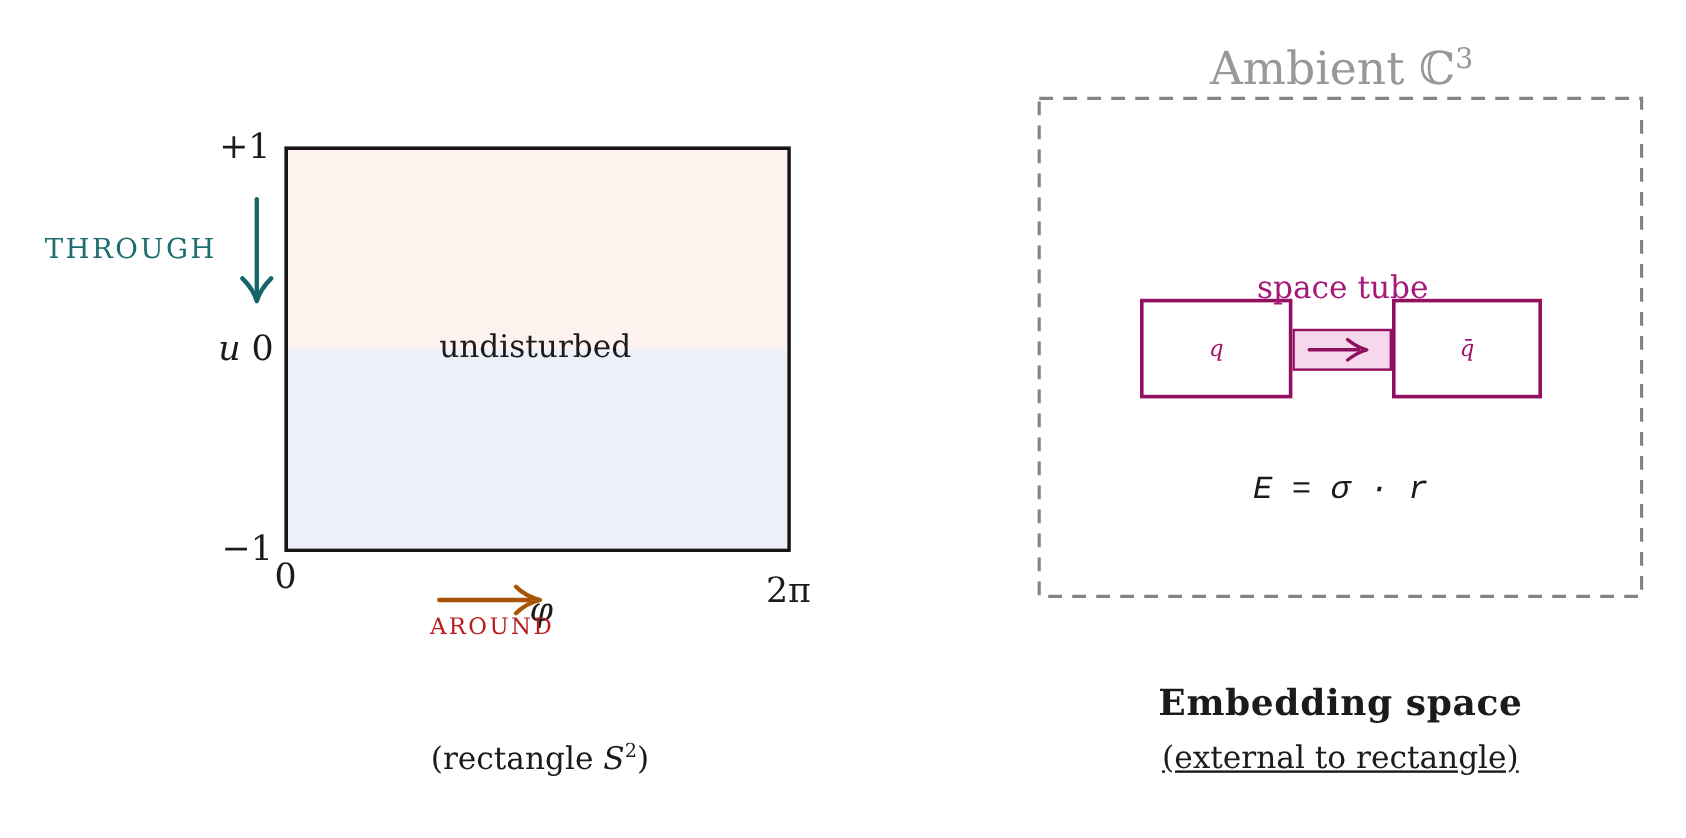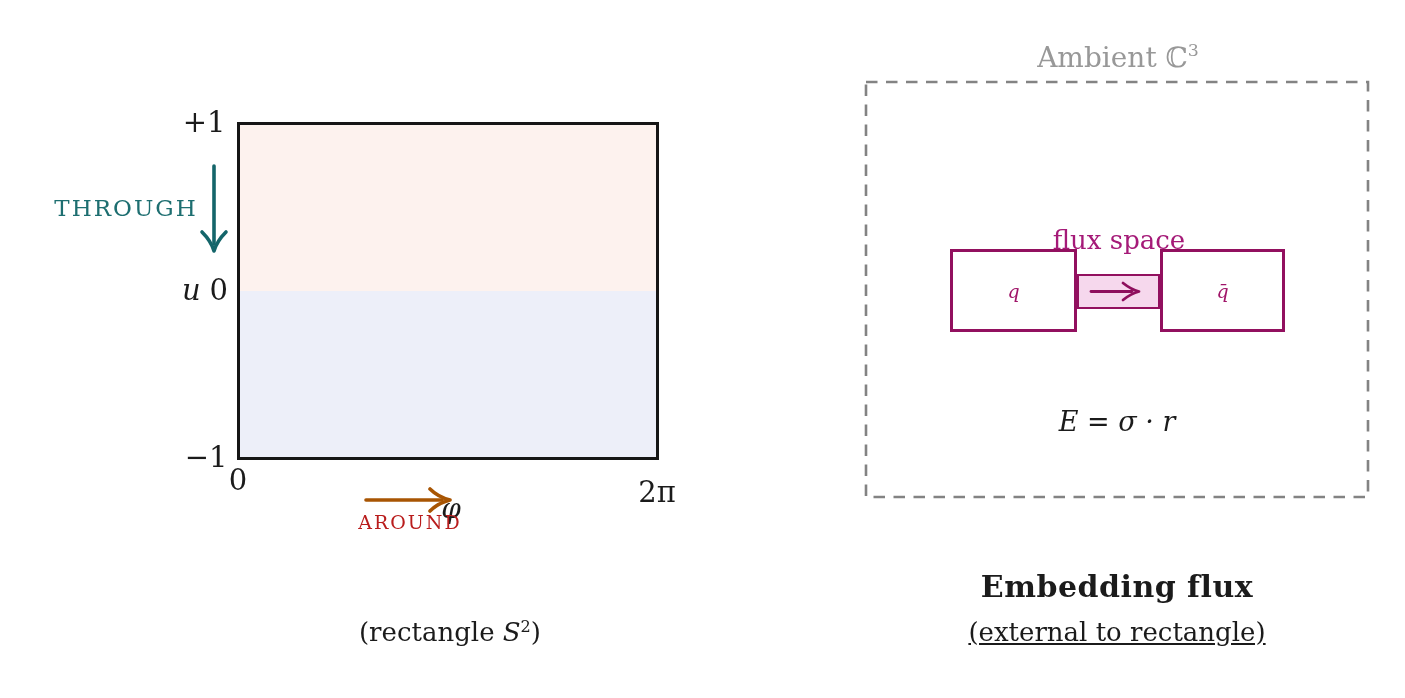--- a/index.html
+++ b/index.html
@@ -21,21 +21,21 @@
   .half { width:100%; height:50%; }
   .top-half { background:#fdf2ee; }
   .bottom-half { background:#edeff9; }
   .region-text { font-size:26px; line-height:37px; text-align:center; }
   .phi { font-size:28px; color:#1b1b1b; }
   .caption { font-size:30px; font-weight:bold; letter-spacing:0.5px; }
   .subcaption { font-size:26px; }
   sup { font-size:0.62em; }
 
   
-  .ambient { color:#989898; font-size:28px; }
+  .ambient { color:#989898; font-size:38px; }
   .qbox {
     background:#ffffff; border:3px solid #92105f; box-sizing:border-box;
     display:flex; align-items:center; justify-content:center;
   }
   .qlabel { color:#a01569; font-size:19px; }
   .tube { background:#f6d8ed; border:2.5px solid #92105f; box-sizing:border-box; }
   .fluxlabel { color:#a51a78; font-size:26px; }
   .eq { font-size:27px; }
   .stack {
     display:inline-block; vertical-align:-0.55em; line-height:1.05;
@@ -49,35 +49,36 @@
 
 <div class="canvas">
 
   <div class="abs center axis-label" style="left:204px; top:122px;">+1</div>
 
   <svg class="abs" style="left:196px; top:160px;" width="38" height="100" viewBox="0 0 38 100">
     <line x1="18" y1="6" x2="18" y2="84" stroke="#14656a" stroke-width="3.6" stroke-linecap="round"></line>
     <path d="M6 72 C12 78 16 84 18 91 C20 84 24 78 30 72" fill="none" stroke="#14656a" stroke-width="3.6" stroke-linecap="round" stroke-linejoin="round"></path>
   </svg>
 
-  <div class="abs center through" style="left:126px; top:208px;">THROUGH</div>
+  <div class="abs center through" style="left:109px; top:208px;">THROUGH</div>
 
   <div class="abs center umid" style="left:205px; top:290px;">
     <span class="ital">u</span>
     <span>0</span>
   </div>
 
   <div class="abs center axis-label" style="left:206px; top:457px;">−1</div>
 
   <div class="abs rect" style="left:237px; top:122px; width:422px; height:338px;">
     <div class="half top-half"></div>
     <div class="half bottom-half"></div>
   </div>
 
   <div class="abs center region-text" style="left:446px; top:290px;">
+    <div>undisturbed</div>
   </div>
 
   <div class="abs center axis-label" style="left:238px; top:480px;">0</div>
 
   <div class="abs center axis-label" style="left:657px; top:480px;margin-top:12px;">2π</div>
 
   <svg class="abs" style="left:362px; top:486px;" width="96" height="28" viewBox="0 0 96 28">
     <line x1="4" y1="14" x2="80" y2="14" stroke="#a85503" stroke-width="3.6" stroke-linecap="round"></line>
     <path d="M68 3 C74 9 80 12 88 14 C80 16 74 19 68 25" fill="none" stroke="#a85503" stroke-width="3.6" stroke-linecap="round" stroke-linejoin="round"></path>
   </svg>
@@ -107,22 +108,22 @@
   </svg>
 
   <div class="abs qbox" style="left:950px; top:249px; width:127px; height:83px;">
     <span class="qlabel ital">q</span>
   </div>
 
   <div class="abs qbox" style="left:1160px; top:249px; width:125px; height:83px;">
     <span class="qlabel ital">q̄</span>
   </div>
 
-  <div class="abs center fluxlabel" style="left:1119px; top:240px;">flux space</div>
+  <div class="abs center fluxlabel" style="left:1119px; top:240px;">space tube</div>
 
-  <div class="abs center eq ital" style="left:1117px; top:421px;">E = σ · r</div>
+  <div class="abs center eq ital" style="left:1117px; top:409px;font-family:Liberation Mono, monospace;">E = σ · r</div>
 
 
-  <div class="abs center caption" style="left:1117px; top:586px;">Embedding flux</div>
+  <div class="abs center caption" style="left:1117px; top:586px;">Embedding space</div>
 
   <div class="abs center subcaption" style="left:1117px; top:632px;text-decoration:underline;">(external to rectangle)</div>
 
 </div>
 
 </body></html>

